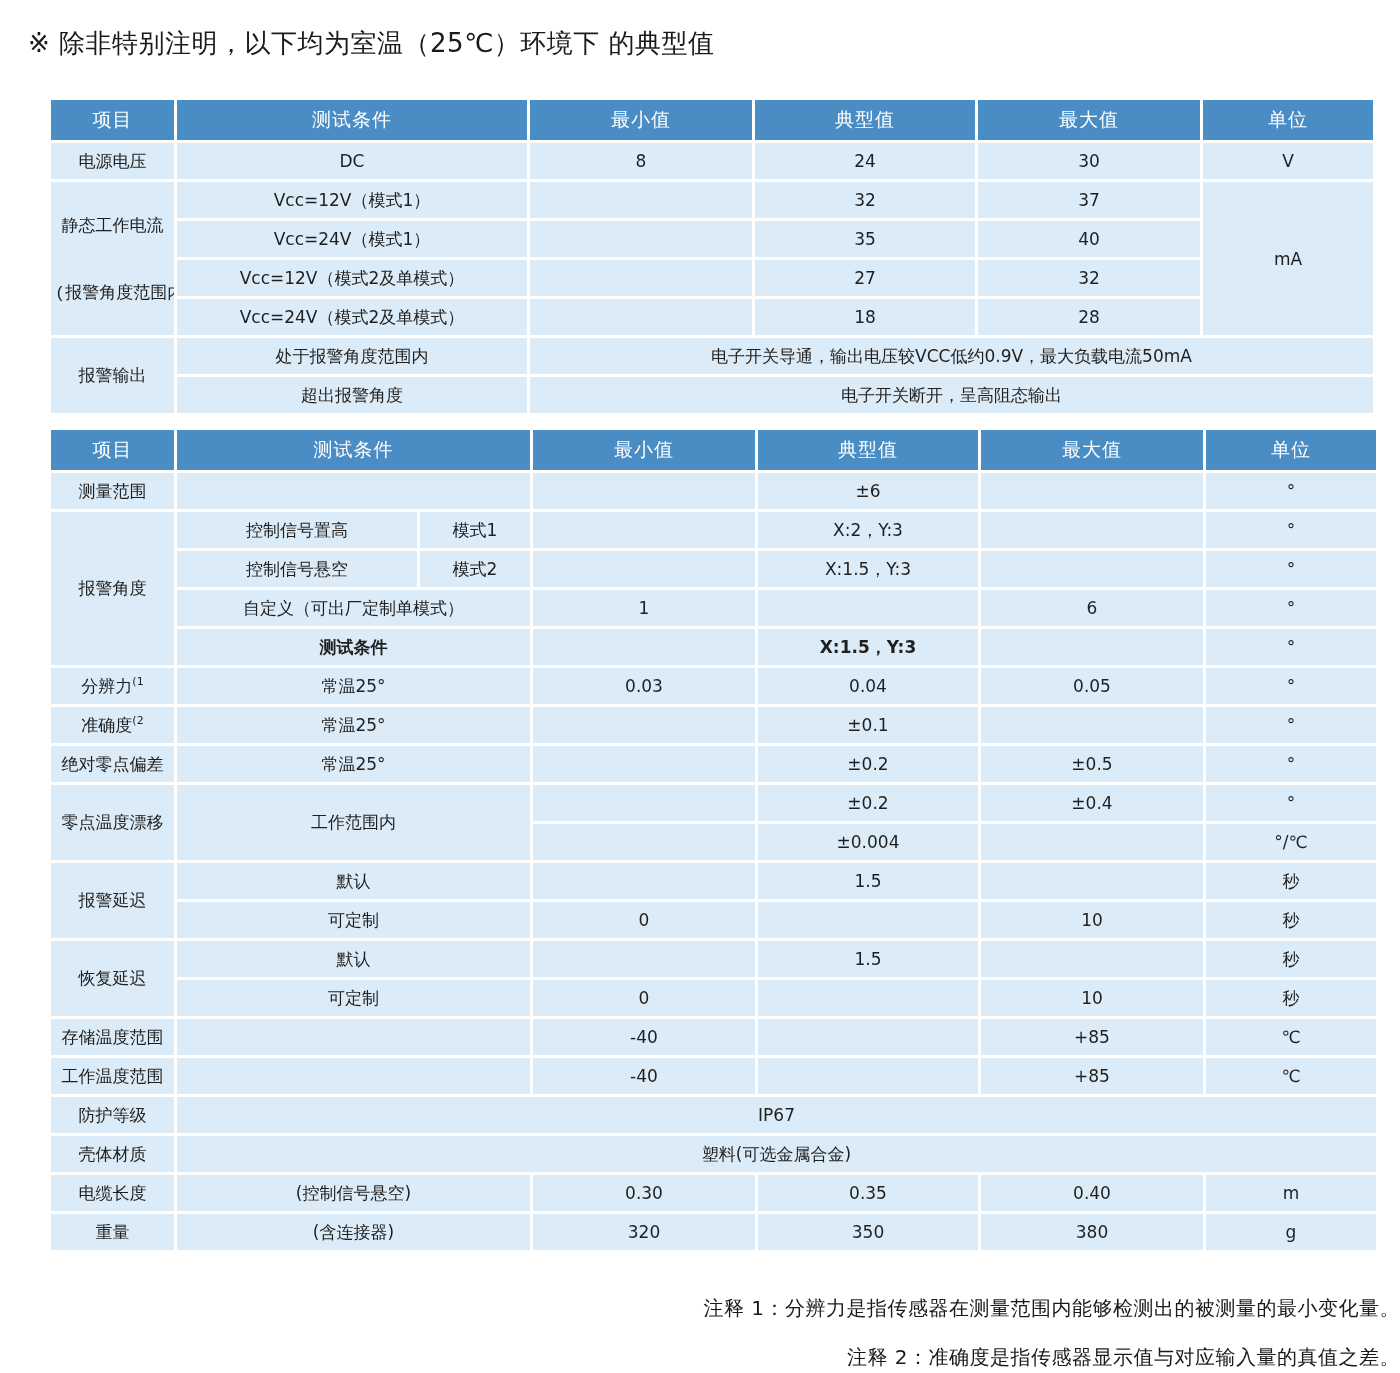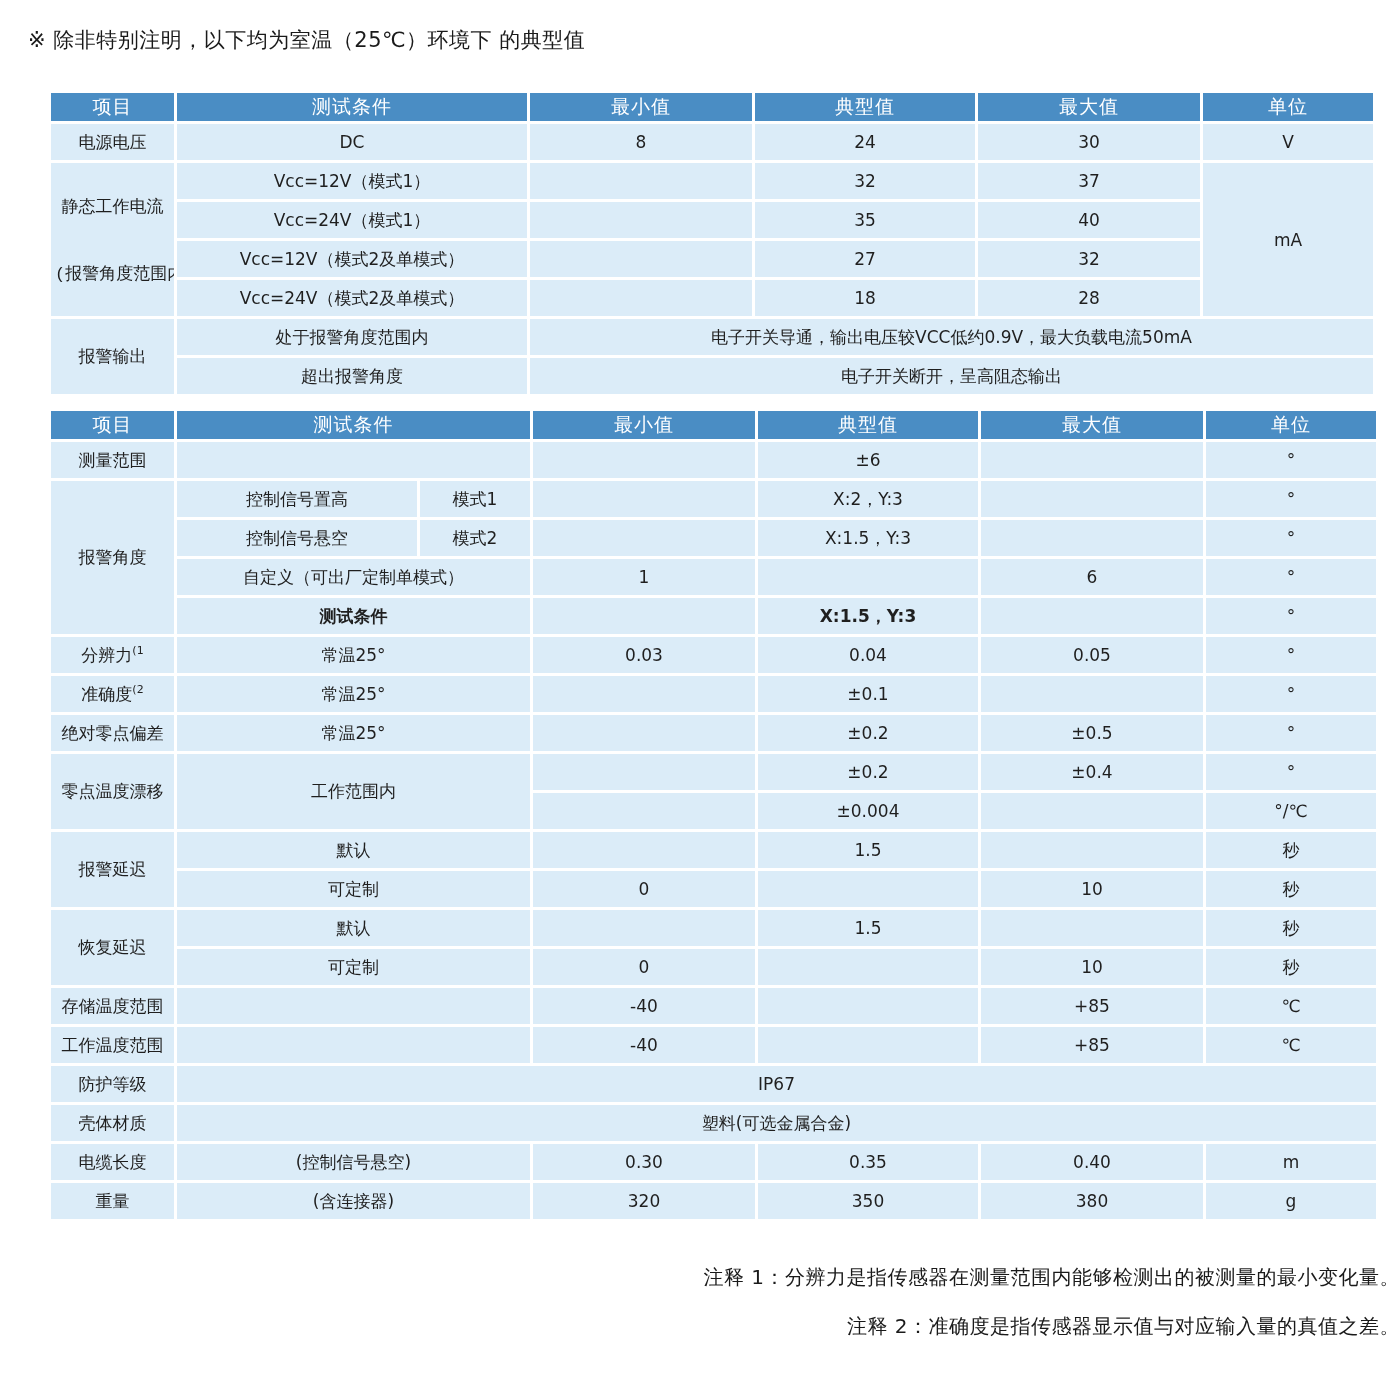--- a/index.html
+++ b/index.html
@@ -5,39 +5,39 @@
   * { margin: 0; padding: 0; box-sizing: border-box; }
   html, body {
     width: 1400px; height: 1373px;
     background: #ffffff;
     font-family: "DejaVu Sans", "Liberation Sans", sans-serif;
     color: #1a1a1a;
     overflow: hidden;
   }
   .note-top {
     padding: 26px 0 0 28px;
-    font-size: 21px;
+    font-size: 26px;
     color: #1a1a1a;
     letter-spacing: 0.5px;
   }
   table.spec {
     margin: 0 0 0 48px;
     width: 1310px;
     table-layout: fixed;
     border-collapse: separate;
     border-spacing: 3px;
   }
   table.spec-1 { margin-top: 36px; }
   table.spec-2 { margin-top: 11px; }
   table.spec th {
     background: #4a8dc4;
     color: #ffffff;
     font-weight: normal;
     font-size: 19px;
-    height: 28px;
+    height: 40px;
     text-align: center;
     vertical-align: middle;
     letter-spacing: 1px;
   }
   table.spec td {
     background: #dbecf8;
     font-size: 17px;
     height: 36px;
     text-align: center;
     vertical-align: middle;

